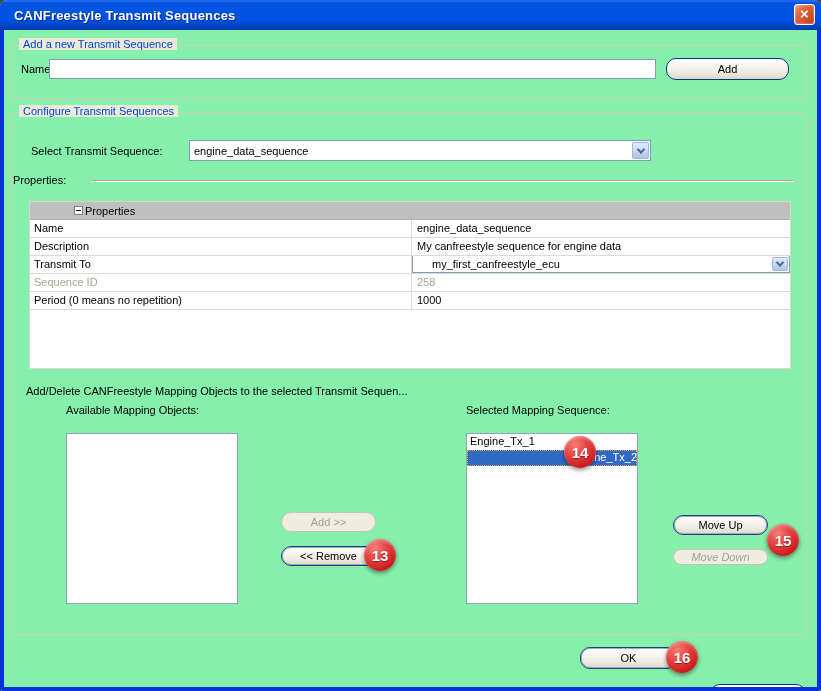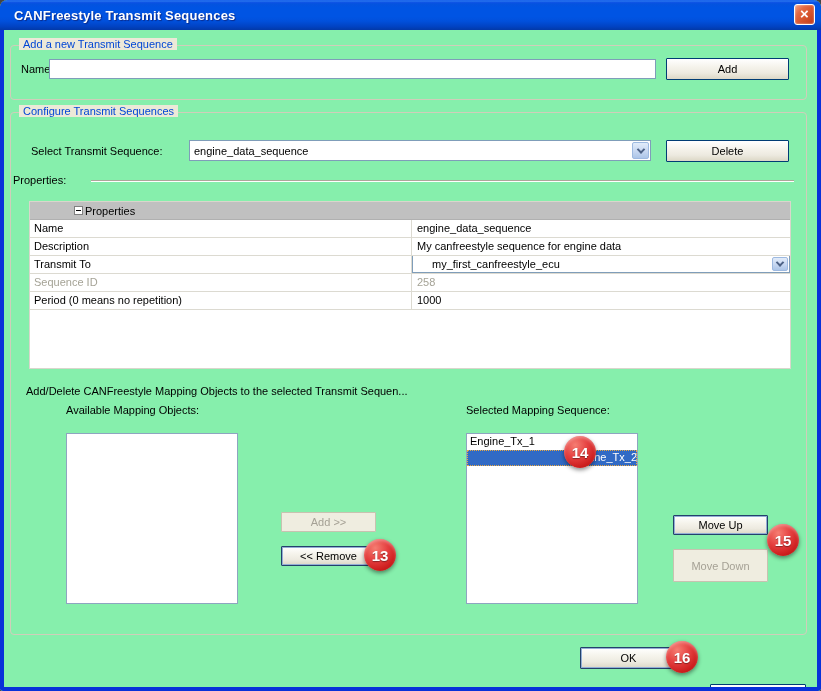--- a/index.html
+++ b/index.html
@@ -47,21 +47,21 @@
   .lbl{ position:absolute; white-space:nowrap; color:#000; }
 
   
   .textbox{
     position:absolute; border:1px solid #7F9DB9; background:#fff;
     font-family:"Liberation Sans", sans-serif; font-size:11px; padding:0 4px;
   }
   .btn{
     position:absolute; display:flex; align-items:center; justify-content:center;
     background:linear-gradient(180deg,#FFFFFF 0%,#F5F3EB 40%,#EDEAE0 70%,#DCD7C6 100%);
-    border:1px solid #003C74; border-radius:1px;
+    border:1px solid #003C74; border-radius:10px;
     font-size:11px; color:#000; cursor:default;
   }
   .btn.focused{
     border-color:#24416B;
     box-shadow:inset 0 0 0 1px #93AED5;
   }
   .btn.disabled{
     background:#EFEDE0;
     border:1px solid #C8C2B0;
     color:#A5A195;
@@ -162,21 +162,20 @@
   <div class="groupbox" style="left:10px; top:112px; width:797px; height:523px;">
     <span class="legend">Configure Transmit Sequences</span>
 
     <span class="lbl" style="left:20px; top:32px;">Select Transmit Sequence:</span>
     <div class="combo" style="left:178px; top:27px; width:462px; height:21px;">
       <span class="combo-text">engine_data_sequence</span>
       <span class="combo-arrow">
           <i class="chev"></i>
         </span>
     </div>
-    <div class="btn" style="left:655px; top:27px; width:123px; height:22px;">Delete</div>
 
     <span class="lbl" style="left:2px; top:61px;">Properties:</span>
     <div class="etched" style="left:80px; top:67px; width:703px;"></div>
 
     <div class="prop-grid" style="left:18px; top:88px; width:762px; height:168px;">
       <div class="pg-header">
         <span class="minus-box">
             <i></i>
           </span>
         <span>Properties</span>
@@ -219,21 +218,21 @@
 
     <div class="listbox" style="left:455px; top:320px; width:172px; height:171px;">
       <div class="list-item">Engine_Tx_1</div>
       <div class="list-item selected">Engine_Tx_2</div>
     </div>
 
     <div class="btn disabled" style="left:270px; top:399px; width:95px; height:20px;">Add &gt;&gt;</div>
     <div class="btn focused" style="left:270px; top:433px; width:95px; height:20px;">&lt;&lt; Remove</div>
 
     <div class="btn focused" style="left:662px; top:402px; width:95px; height:20px;">Move Up</div>
-    <div class="btn disabled" style="left:662px; top:436px; width:95px; height:33px;">Move Down</div>
+    <div class="btn disabled" style="left:662px; top:436px; width:95px; height:16px;font-style:italic;">Move Down</div>
   </div>
 
   <div class="btn focused" style="left:580px; top:647px; width:97px; height:22px;">OK</div>
   <div class="btn" style="left:710px; top:684px; width:96px; height:22px;">Cancel</div>
 
   <div class="badge" style="left:364px; top:539px;">13</div>
   <div class="badge" style="left:564px; top:436px;">14</div>
   <div class="badge" style="left:767px; top:524px;">15</div>
   <div class="badge" style="left:666px; top:641px;">16</div>
 

